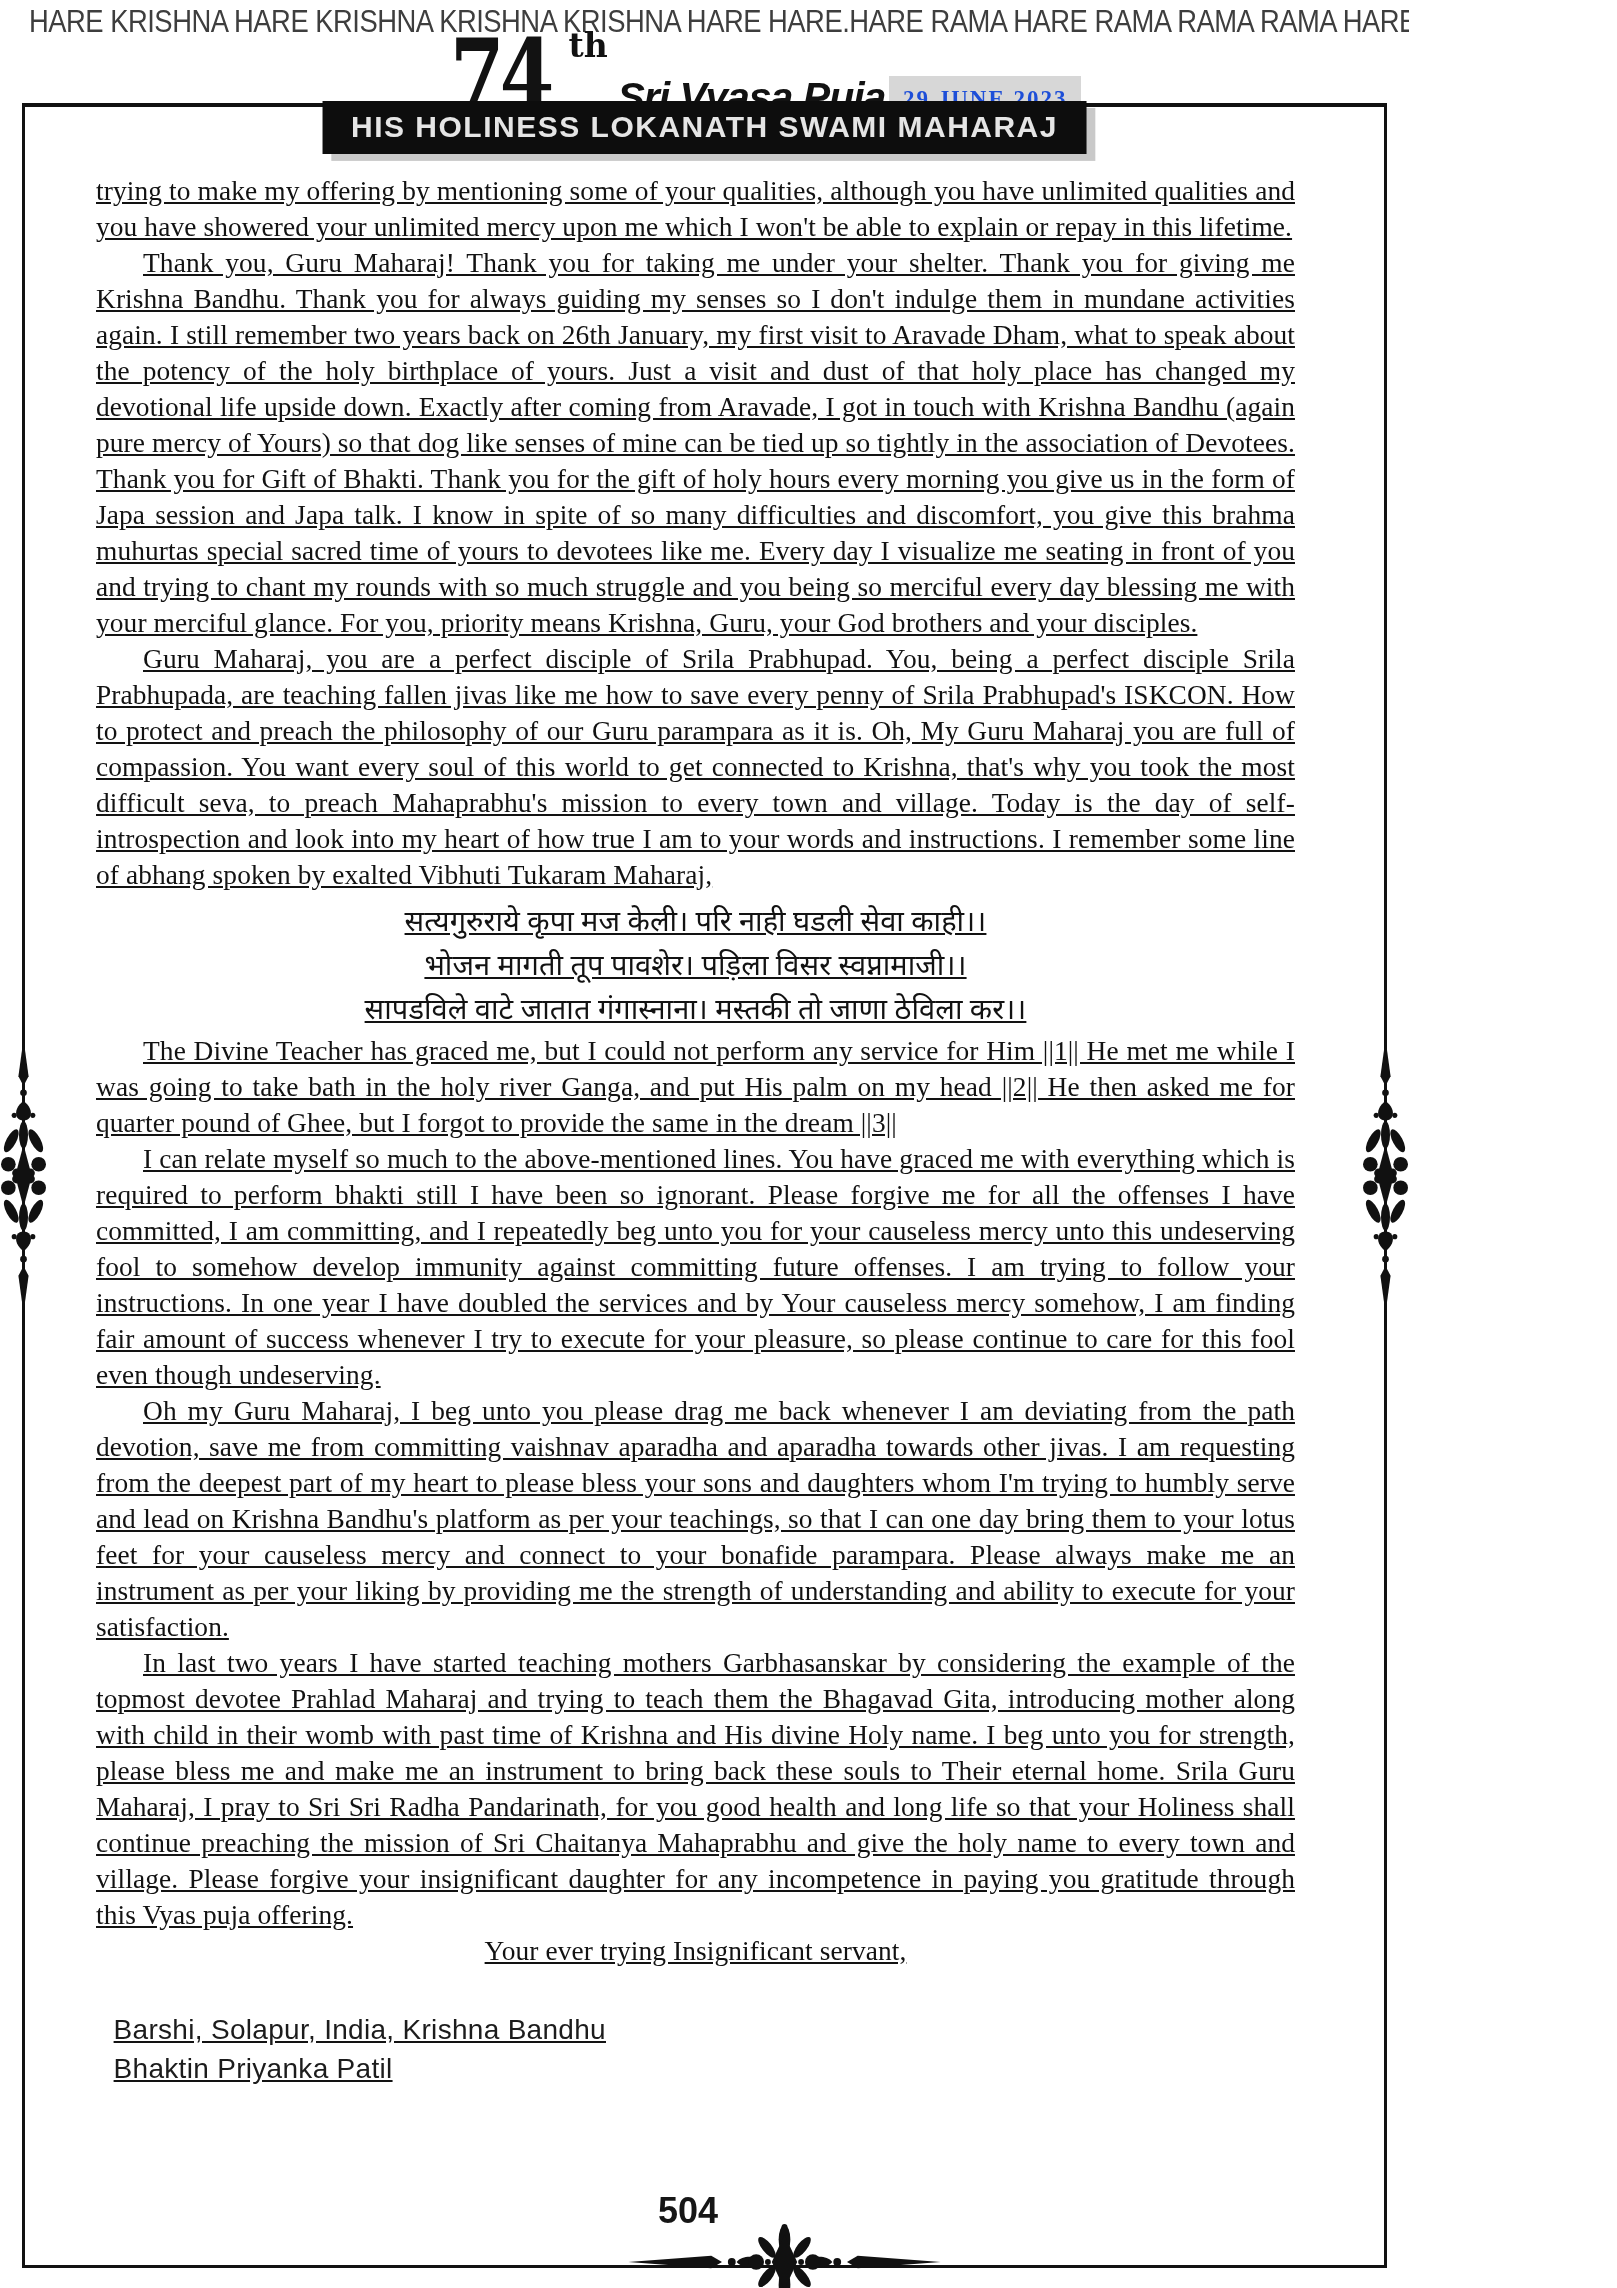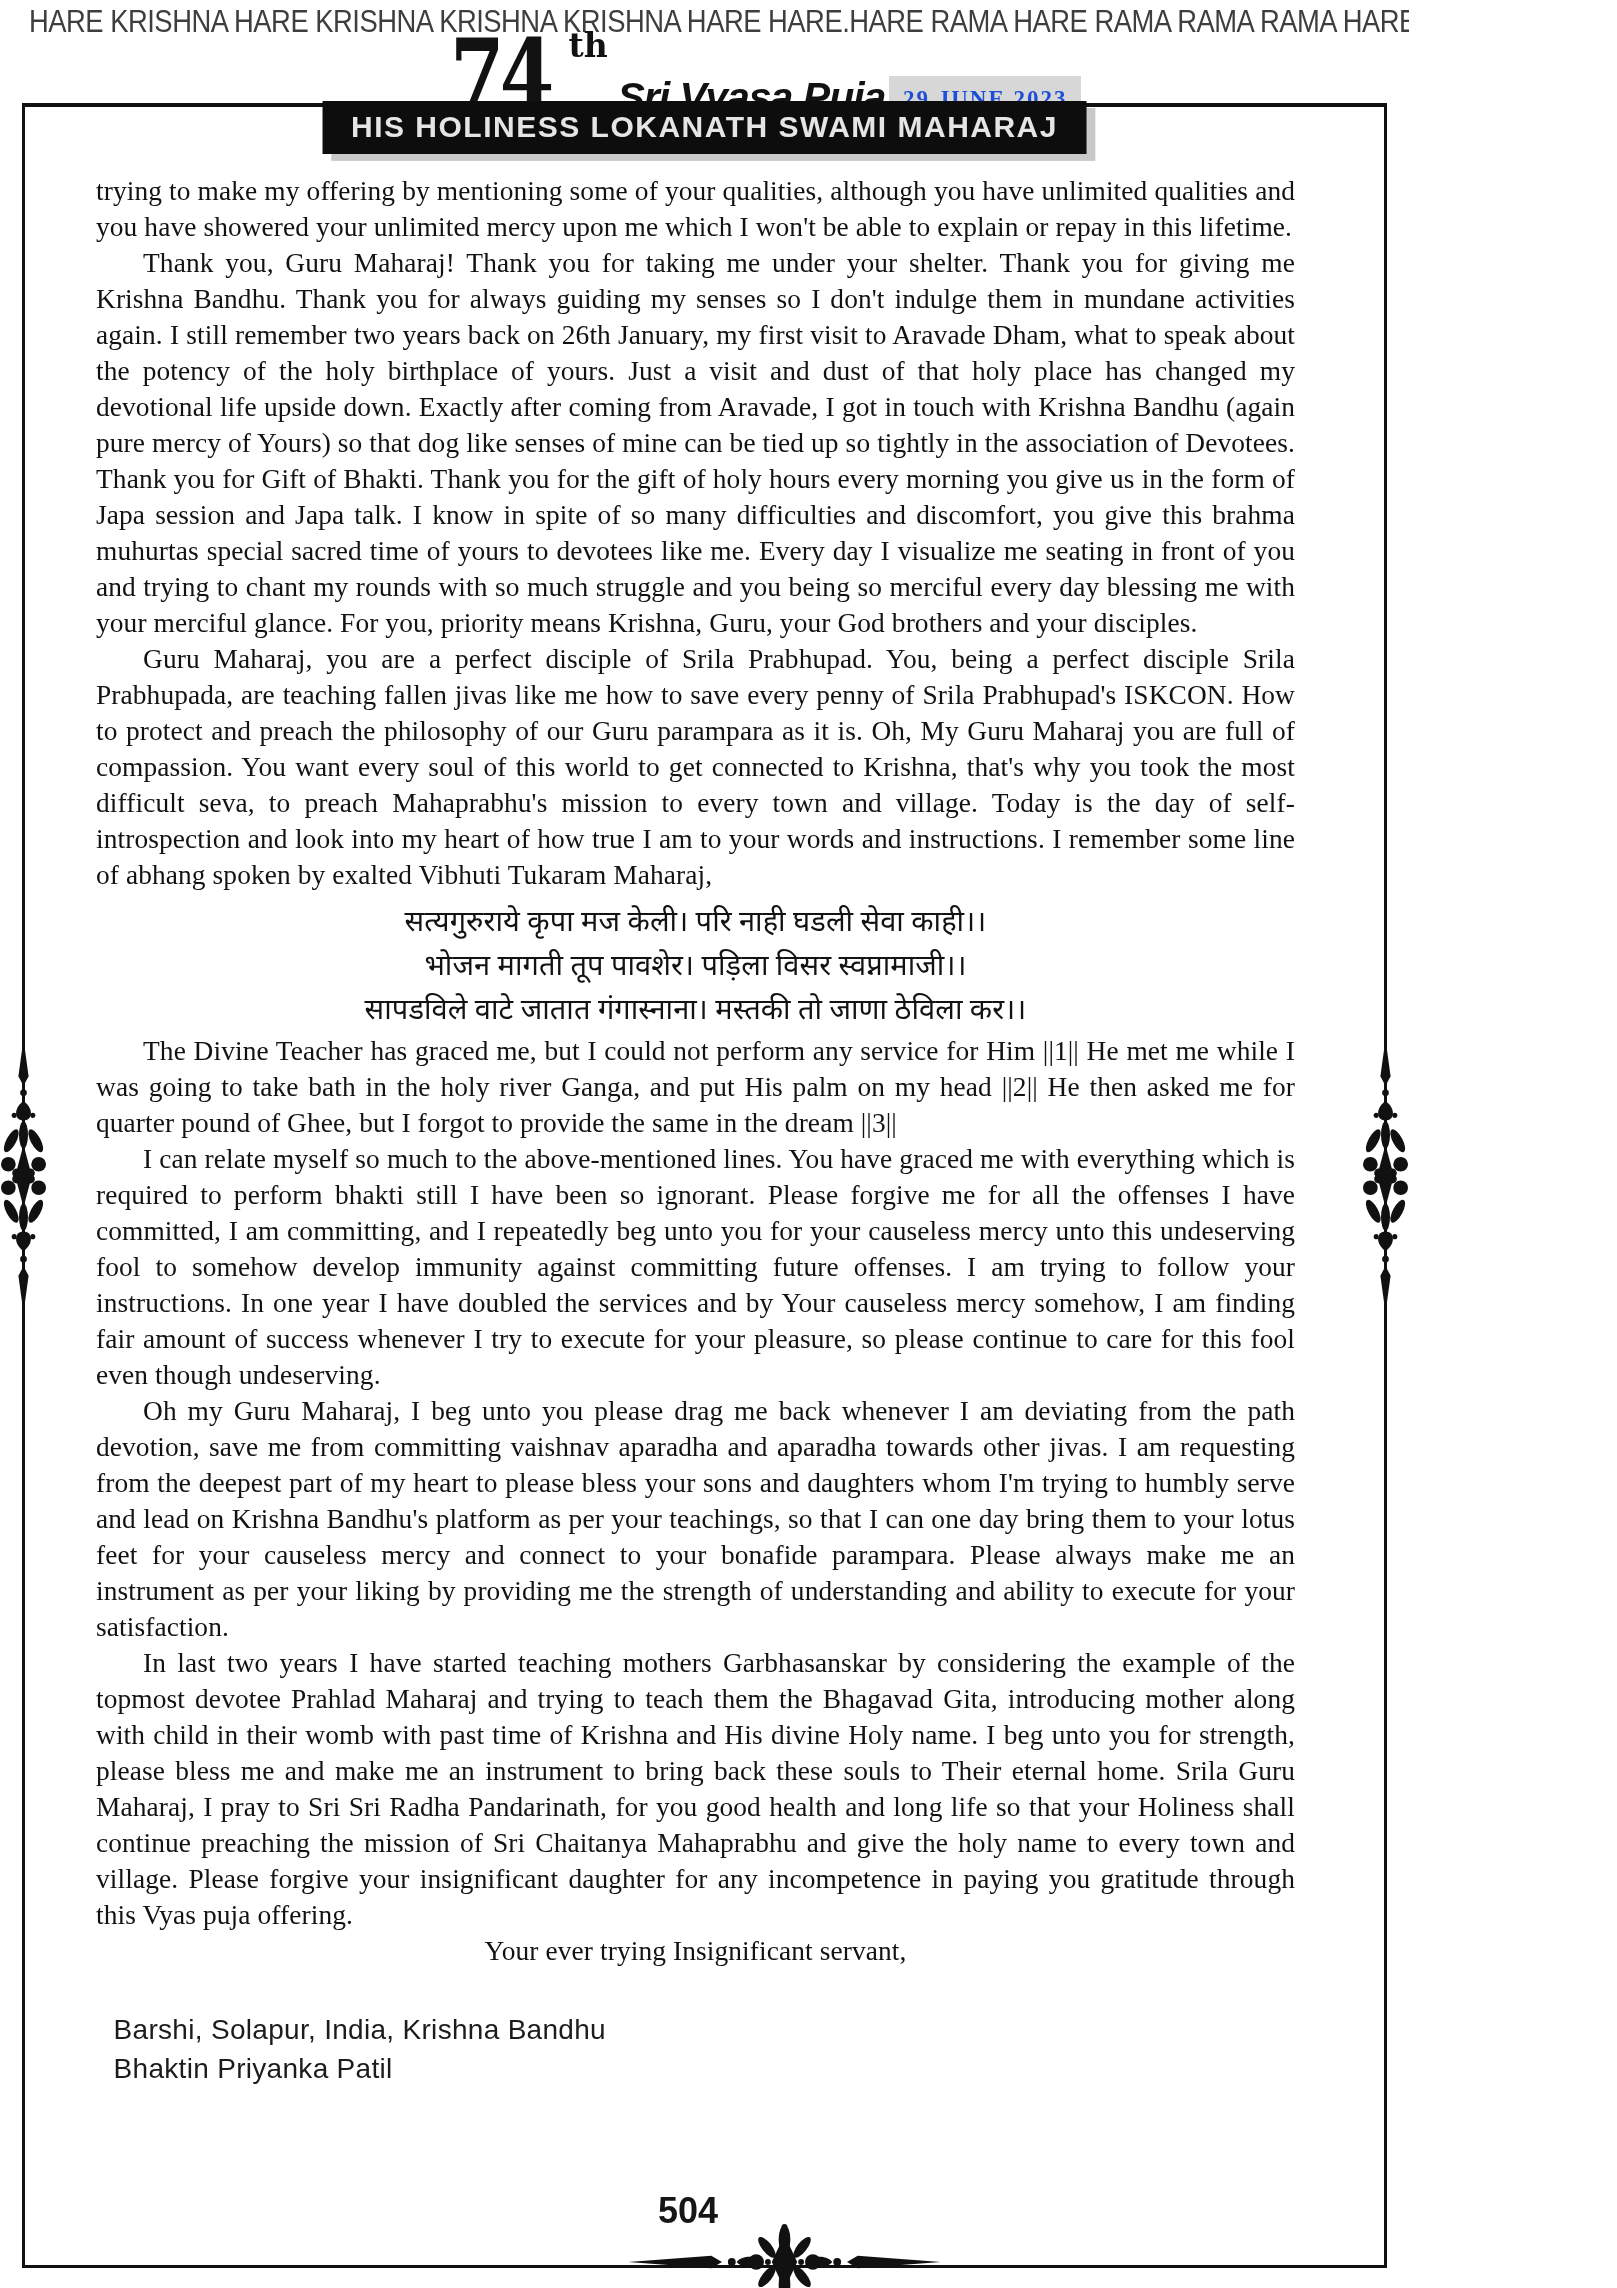--- a/index.html
+++ b/index.html
@@ -65,20 +65,21 @@
   
   .orn-v{position:absolute;width:45px;height:302px;top:1025px;}
   .orn-v.left{left:1px;}
   .orn-v.right{right:1px;}
   
   .letter{
     position:absolute;left:96px;right:114px;top:173px;
     font-size:27.4px;line-height:36px;
     text-align:justify;
     letter-spacing:0.1px;
+    text-decoration:underline;
   }
   .letter p{margin:0;text-indent:47px;}
   .letter p.no-indent{text-indent:0;}
   .verse{
     text-align:center;font-size:29px;line-height:44px;
     margin:5.9px 0 2px;
   }
   .closing{margin-top:43px;text-indent:19.6px;text-align:center;}
   .signature{
     margin-top:41px;padding-left:17.6px;

